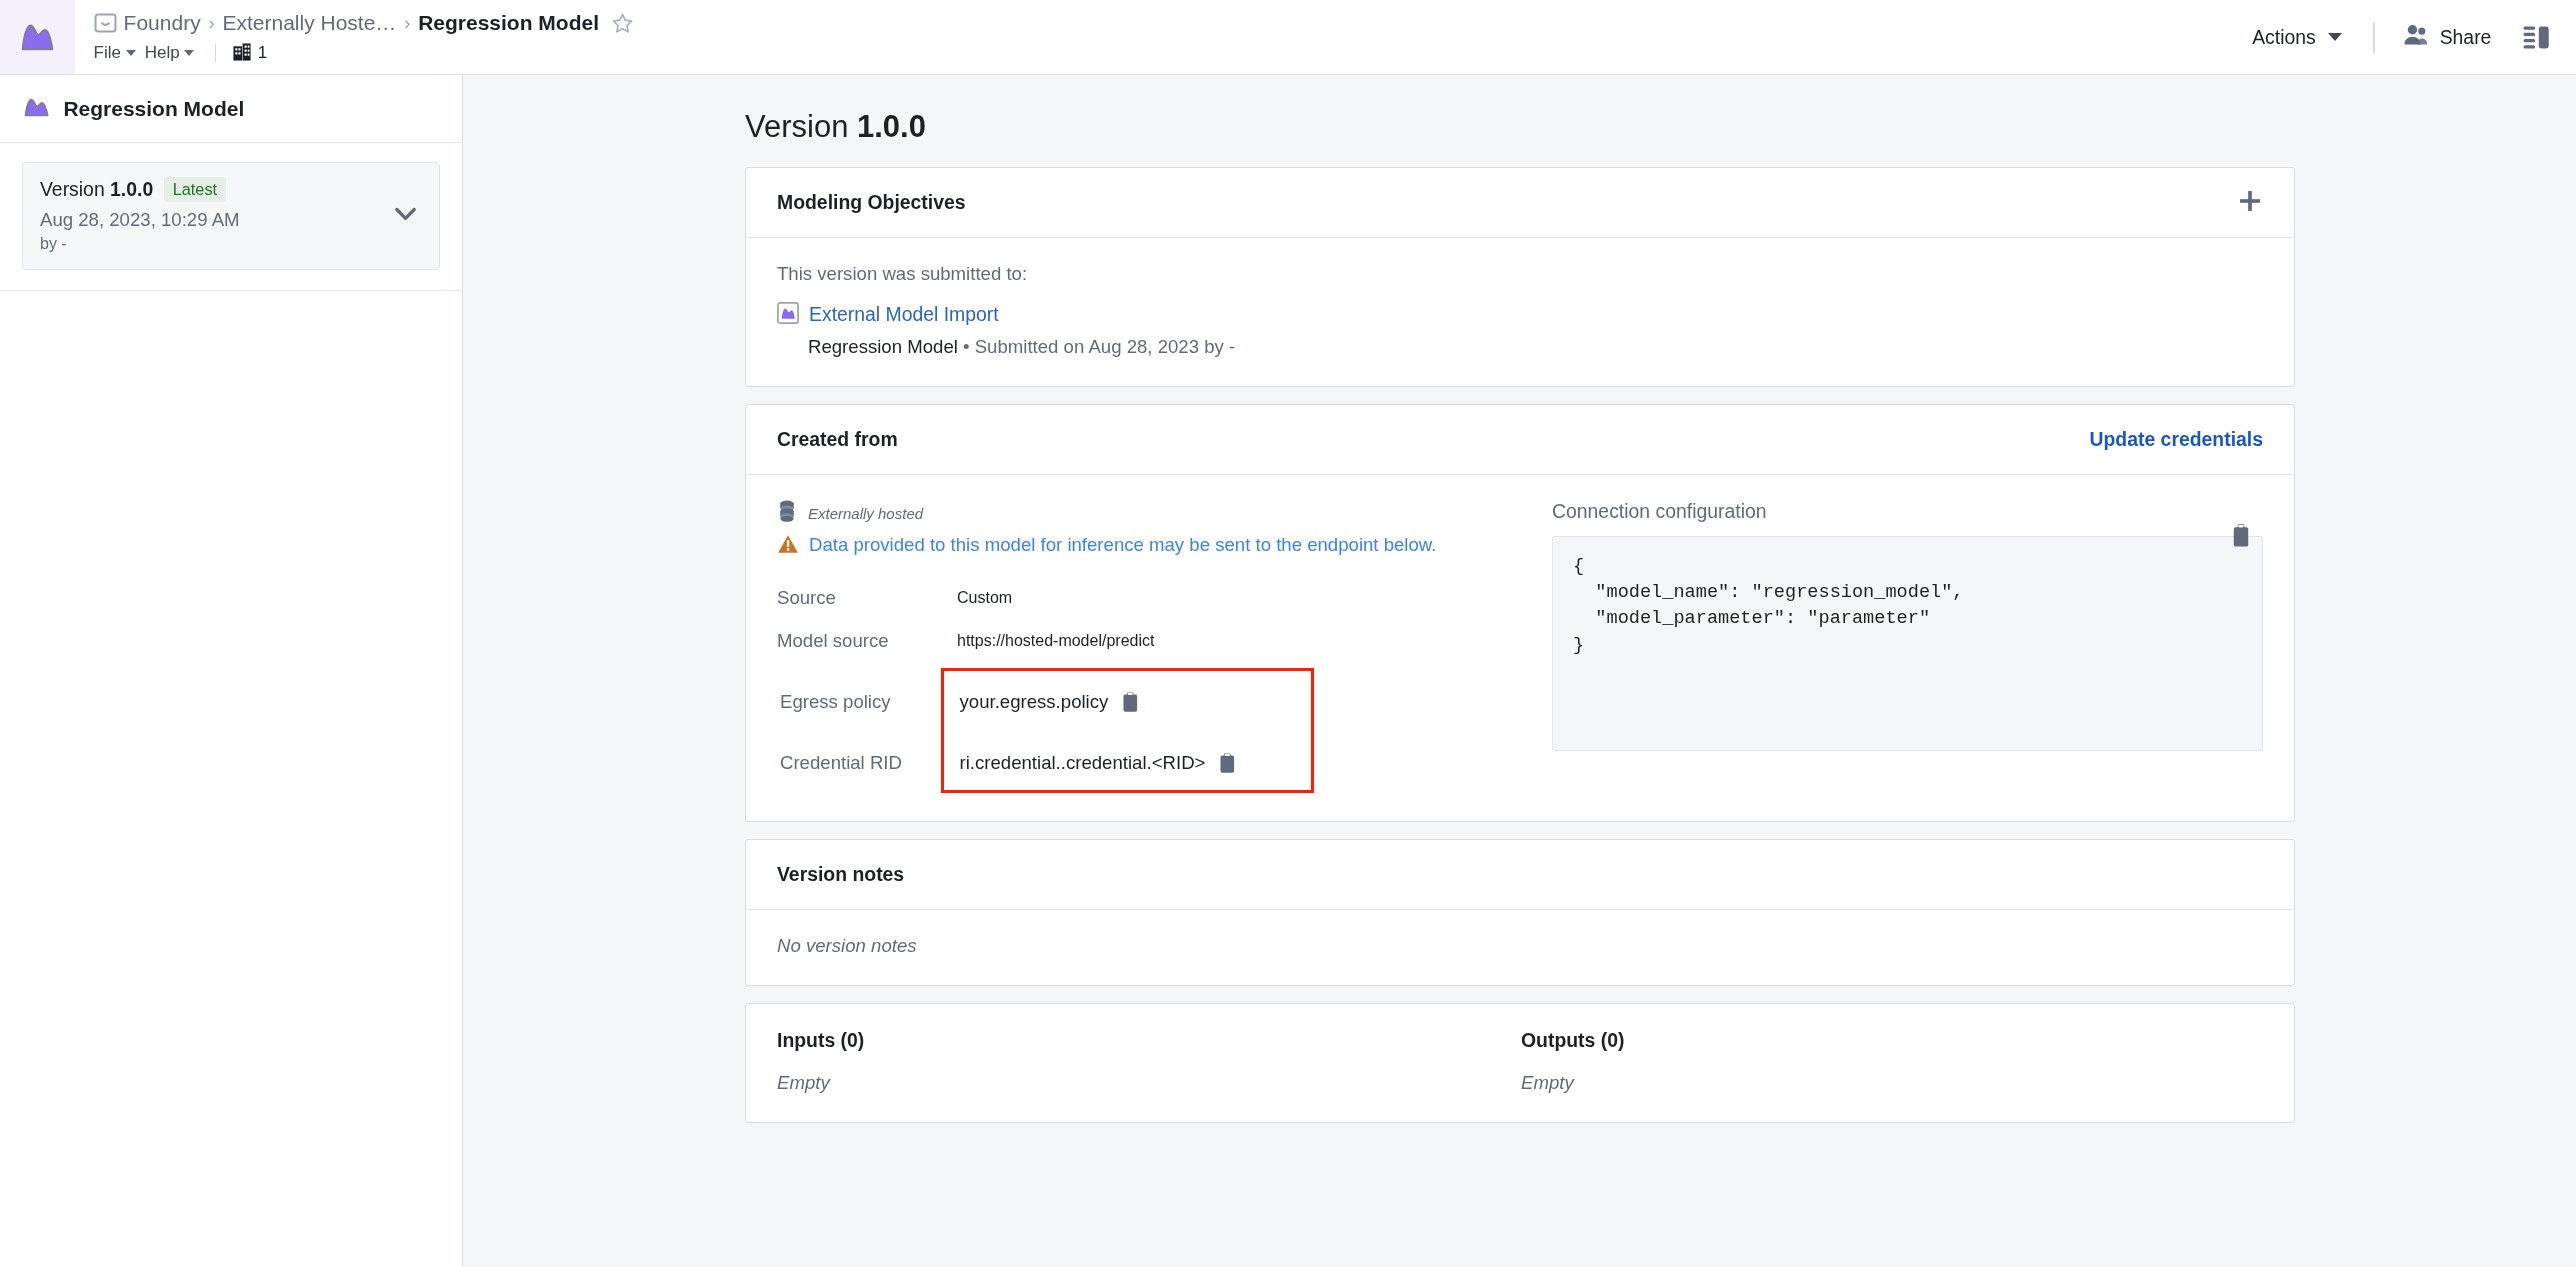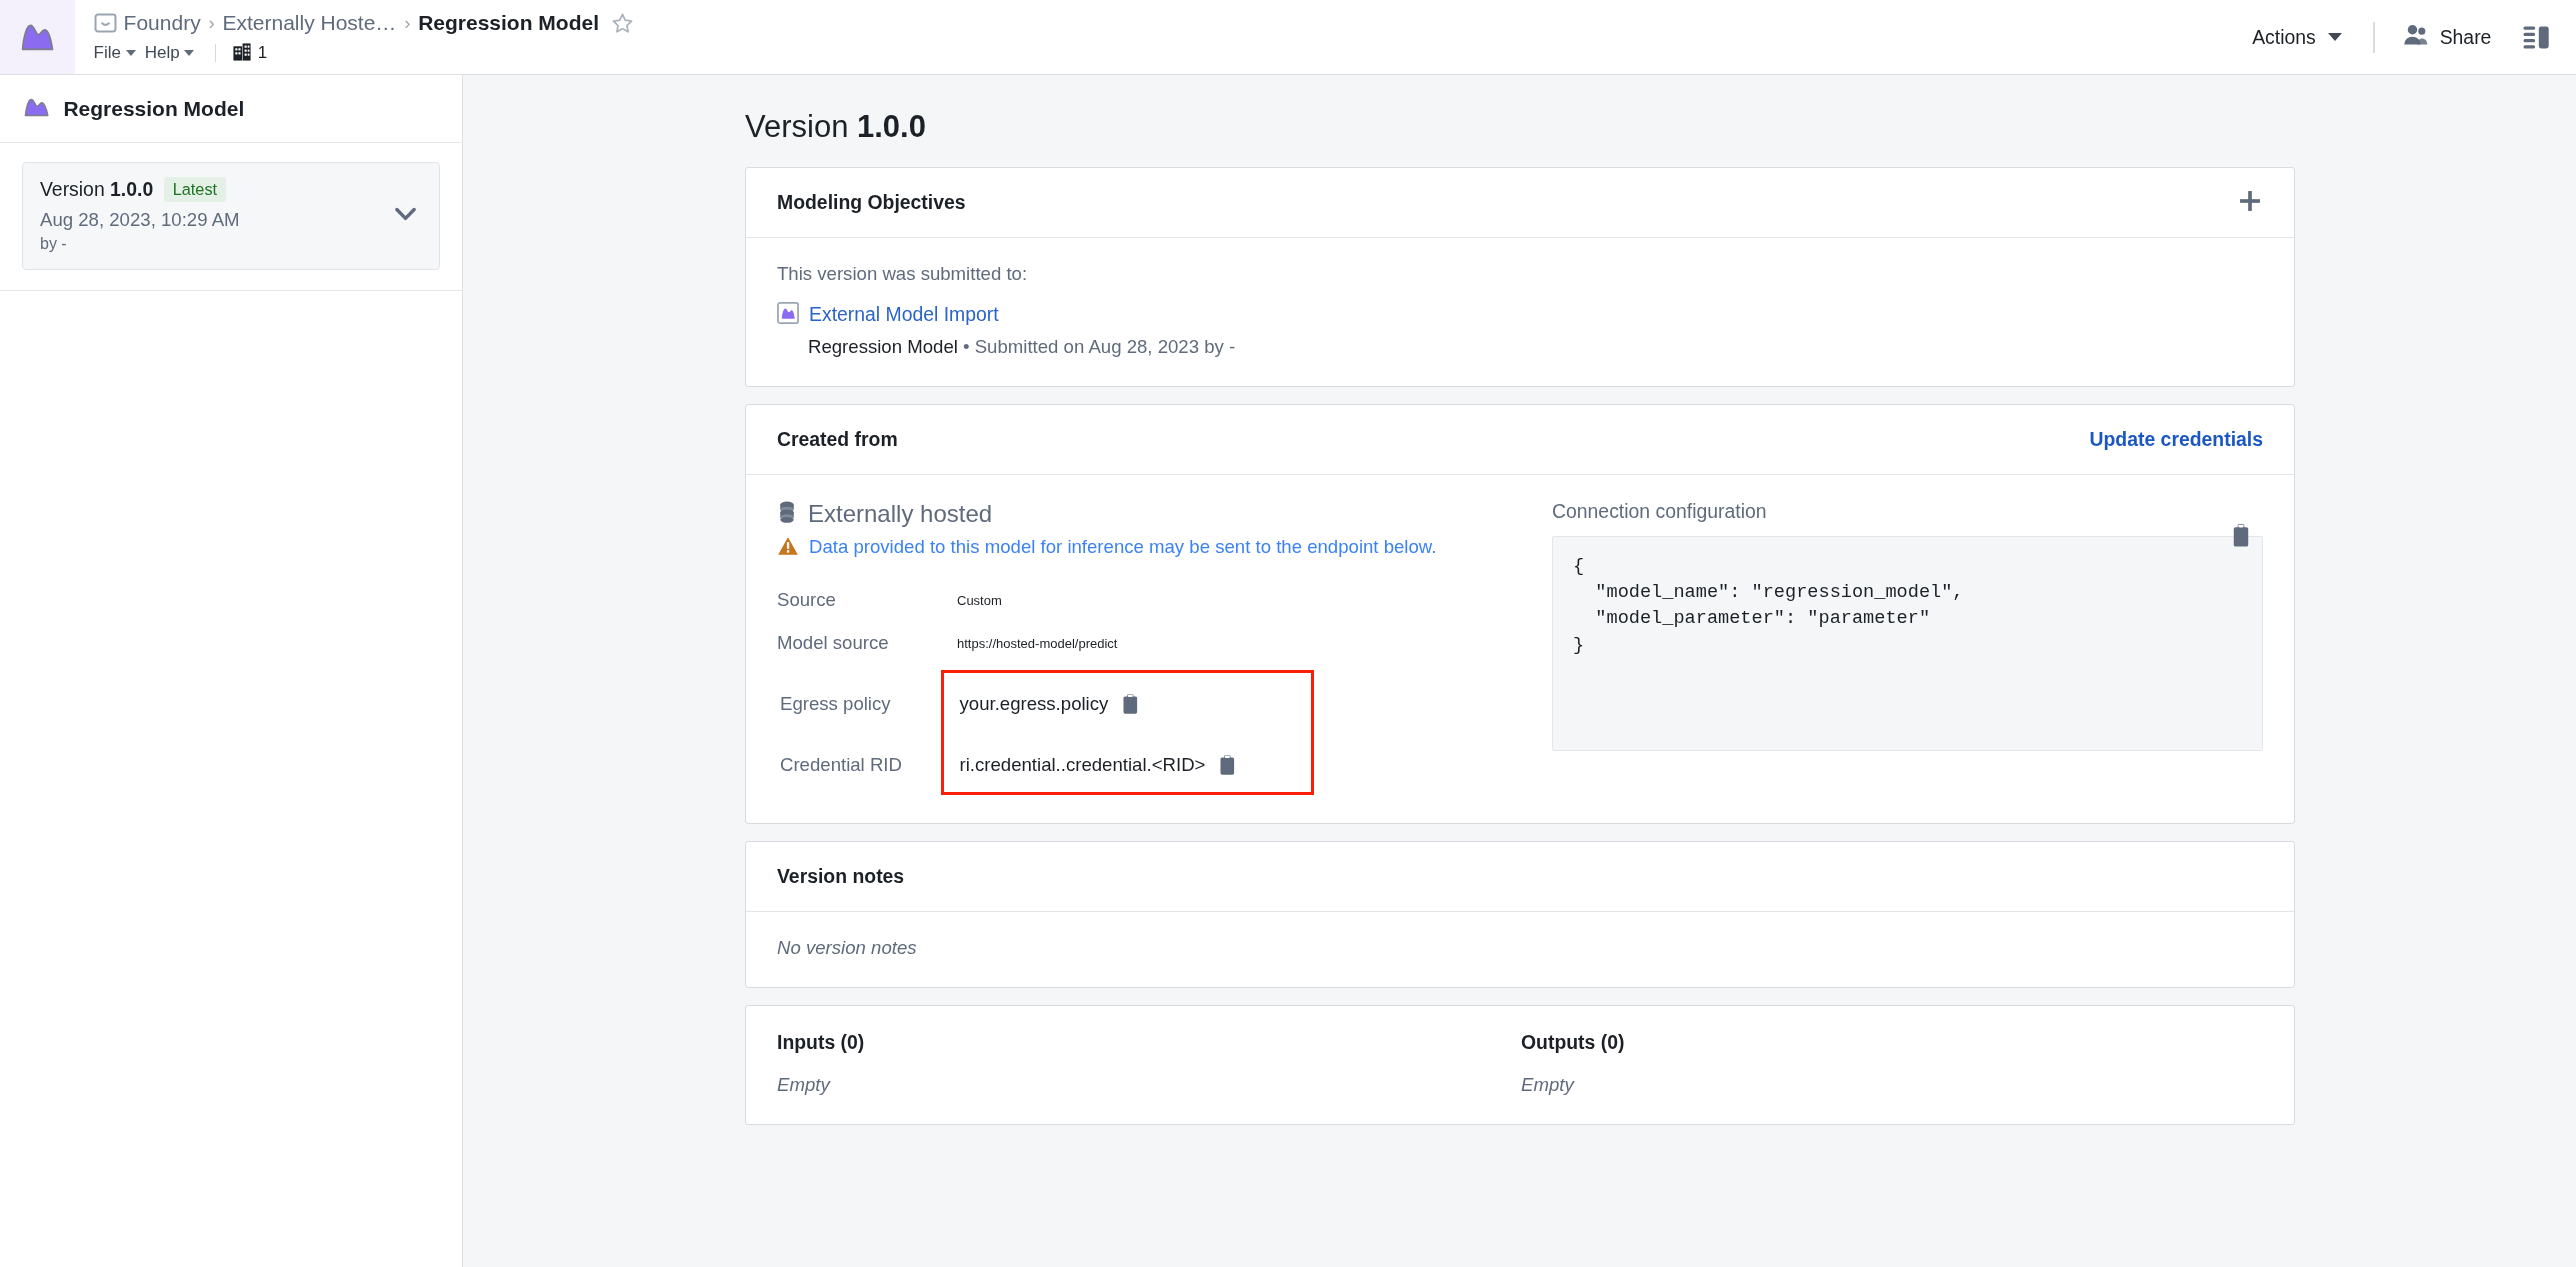--- a/index.html
+++ b/index.html
@@ -325,42 +325,42 @@
   }
   .cf-left { width: 744px; flex: 0 0 744px; }
   .cf-right { flex: 1 1 auto; padding-left: 31px; }
 
   .hosted-row {
     display: flex;
     align-items: center;
     gap: 11px;
     margin-bottom: 7.7px;
   }
-  .hosted-label { font-size: 24px; color: #5f6b7c; }
+  .hosted-label { font-size: 15px; color: #5f6b7c; font-style: italic; }
   .warn-row {
     display: flex;
     align-items: center;
     gap: 10px;
     margin-bottom: 20px;
   }
   .warn-text { font-size: 18.6px; color: #3b82f6; }
 
   .kv-row {
     display: flex;
     align-items: center;
     height: 43px;
   }
   .kv-key {
     font-size: 18.6px;
     color: #5f6b7c;
     width: 180px;
     flex: 0 0 180px;
   }
   .kv-val {
-    font-size: 13px;
+    font-size: 16px;
     color: #1c2127;
     display: flex;
     align-items: center;
     gap: 11px;
   }
   .copy-btn { cursor: pointer; display: inline-flex; align-items: center; }
 
   .redbox {
     position: relative;
     margin-left: 164px;

